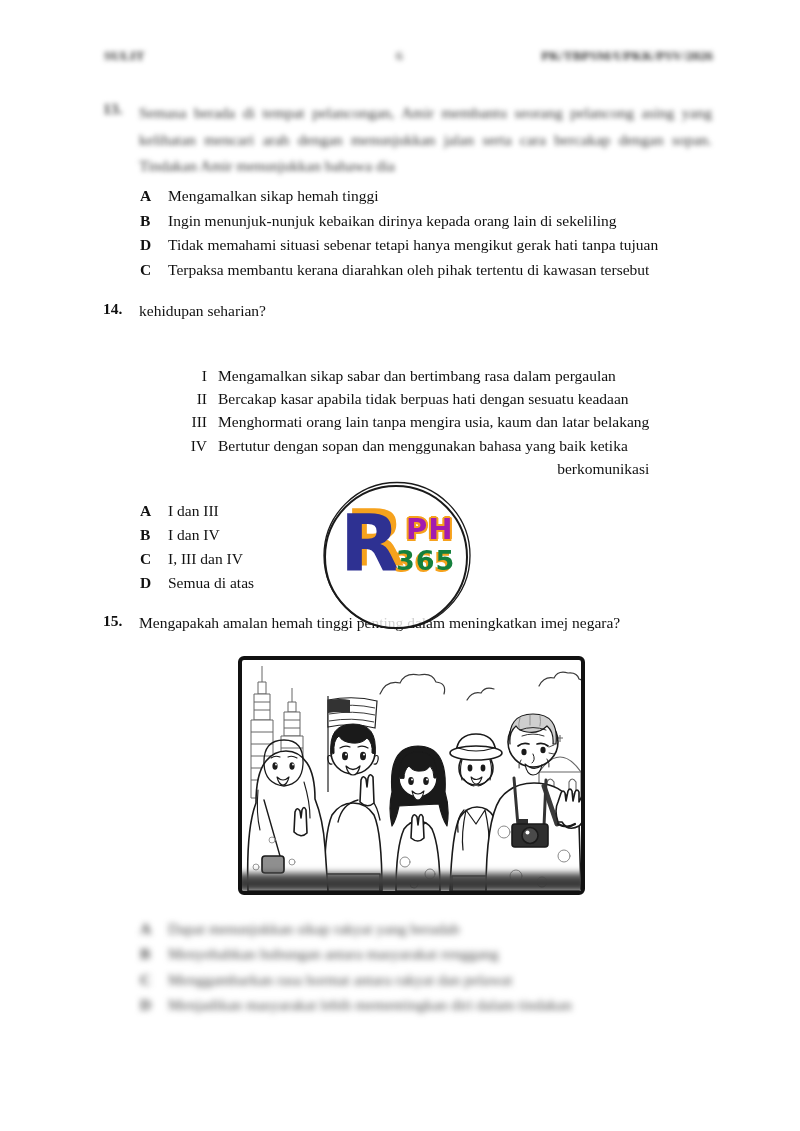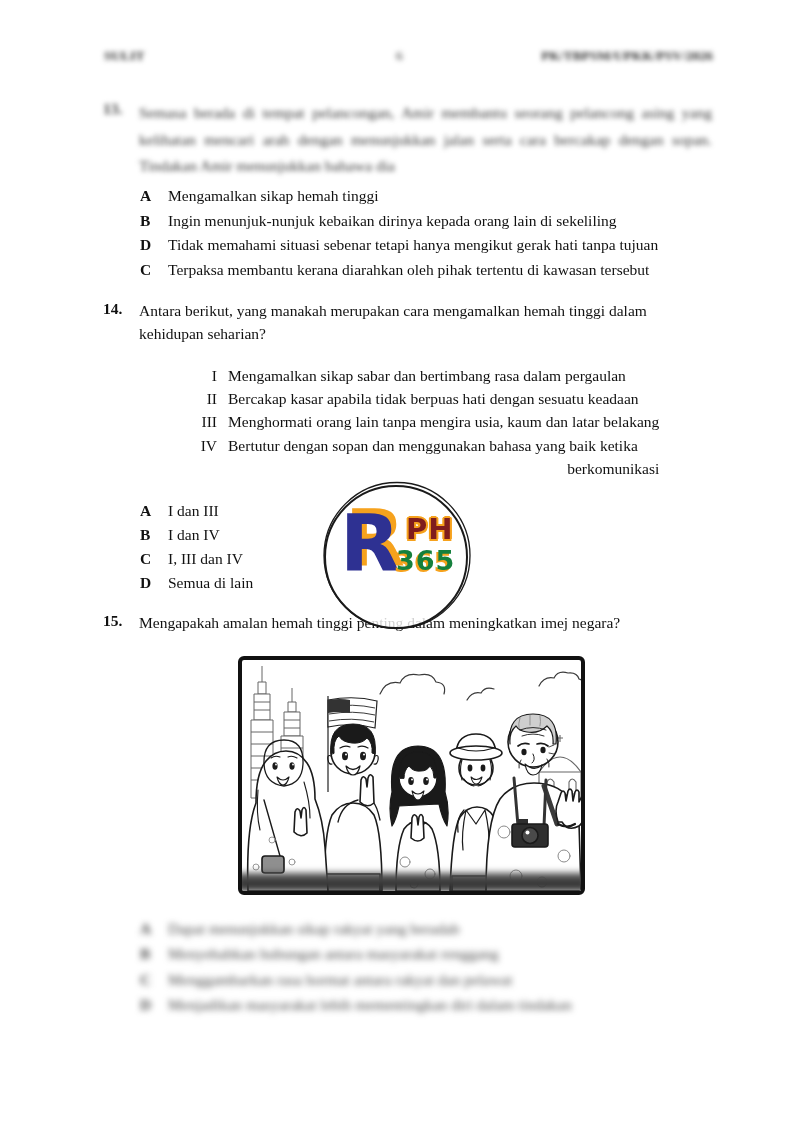--- a/index.html
+++ b/index.html
@@ -17,36 +17,36 @@
   
   .blur-stem { filter:blur(2.9px); color:#3a3a3a; }
   .blur-opt  { filter:blur(3px);  color:#4a4a4a; }
 
   .qnum { font-weight:bold; font-size:15.5px; }
   .qtext { font-size:15.5px; line-height:22.5px; }
 
   .opt-row  { font-size:15.5px; line-height:24.6px; white-space:nowrap; }
   .opt-letter { display:inline-block; width:28px; font-weight:bold; }
 
-  .roman-row { font-size:15.5px; line-height:23.2px; white-space:nowrap;margin-left:10px; }
+  .roman-row { font-size:15.5px; line-height:23.2px; white-space:nowrap; }
   .roman-num { display:inline-block; width:24px; text-align:right; margin-right:11px; }
   .roman-wrap2 { display:block; margin-left:35px; white-space:nowrap;text-align:right; }
 
   .blur-row { font-size:15.5px; line-height:25.4px; white-space:nowrap; }
 
   
   .logo { left:320px; top:481px; width:152px; height:152px; z-index:6; }
   .logo * { font-family:"DejaVu Sans", sans-serif; }
   .logo-r {
     position:absolute; left:20px; top:24px; font-size:78px; font-weight:bold;
     line-height:1; color:#2e3192; text-shadow:5px -5px 0 #f6a21d;
   }
   .logo-ph {
     position:absolute; left:86px; top:34px; font-size:29px; font-weight:bold;
-    line-height:1; color:#7f1d1d; letter-spacing:1px;
+    line-height:1; color:#a21caf; letter-spacing:1px;
     text-shadow:2px 0 0 #f6a21d,-2px 0 0 #f6a21d,0 2px 0 #f6a21d,0 -2px 0 #f6a21d,
       1.5px 1.5px 0 #f6a21d,-1.5px -1.5px 0 #f6a21d,1.5px -1.5px 0 #f6a21d,-1.5px 1.5px 0 #f6a21d;
   }
   .logo-365 {
     position:absolute; left:76px; top:66px; font-size:27px; font-weight:bold;
     line-height:1; color:#15803d; letter-spacing:1px;
     text-shadow:-2px 2px 0 #f6a21d;
   }
 
   
@@ -83,21 +83,20 @@
     <div class="opt-row">
       <span class="opt-letter">D</span><span>Tidak memahami situasi sebenar tetapi hanya mengikut gerak hati tanpa tujuan</span>
     </div>
     <div class="opt-row">
       <span class="opt-letter">C</span><span>Terpaksa membantu kerana diarahkan oleh pihak tertentu di kawasan tersebut</span>
     </div>
   </div>
 
   <div class="abs qnum" style="left:103px; top:300px;">14.</div>
   <div class="abs qtext" style="left:139px; top:300px;">
-    <span style="display:block;">Antara berikut, yang manakah merupakan cara mengamalkan hemah tinggi dalam</span>
     <span style="display:block;">kehidupan seharian?</span>
   </div>
 
   <div class="abs z1" style="left:183px; top:364px;">
     <div class="roman-row">
       <span class="roman-num">I</span><span>Mengamalkan sikap sabar dan bertimbang rasa dalam pergaulan</span>
     </div>
     <div class="roman-row">
       <span class="roman-num">II</span><span>Bercakap kasar apabila tidak berpuas hati dengan sesuatu keadaan</span>
     </div>
@@ -114,21 +113,21 @@
     <div class="opt-row" style="line-height:23.9px;">
       <span class="opt-letter">A</span><span>I dan III</span>
     </div>
     <div class="opt-row" style="line-height:23.9px;">
       <span class="opt-letter">B</span><span>I dan IV</span>
     </div>
     <div class="opt-row" style="line-height:23.9px;">
       <span class="opt-letter">C</span><span>I, III dan IV</span>
     </div>
     <div class="opt-row" style="line-height:23.9px;">
-      <span class="opt-letter">D</span><span>Semua di lain</span>
+      <span class="opt-letter">D</span><span>Semua di atas</span>
     </div>
   </div>
 
   <div class="abs logo">
     <svg width="152" height="152">
       <circle cx="76" cy="76" r="71" fill="rgba(255,255,255,0.8)" stroke="#1a1a1a" stroke-width="2"></circle>
       <circle cx="77" cy="74.5" r="73" fill="none" stroke="#1a1a1a" stroke-width="1.3"></circle>
     </svg>
     <div class="logo-r">R</div>
     <div class="logo-ph">PH</div>

